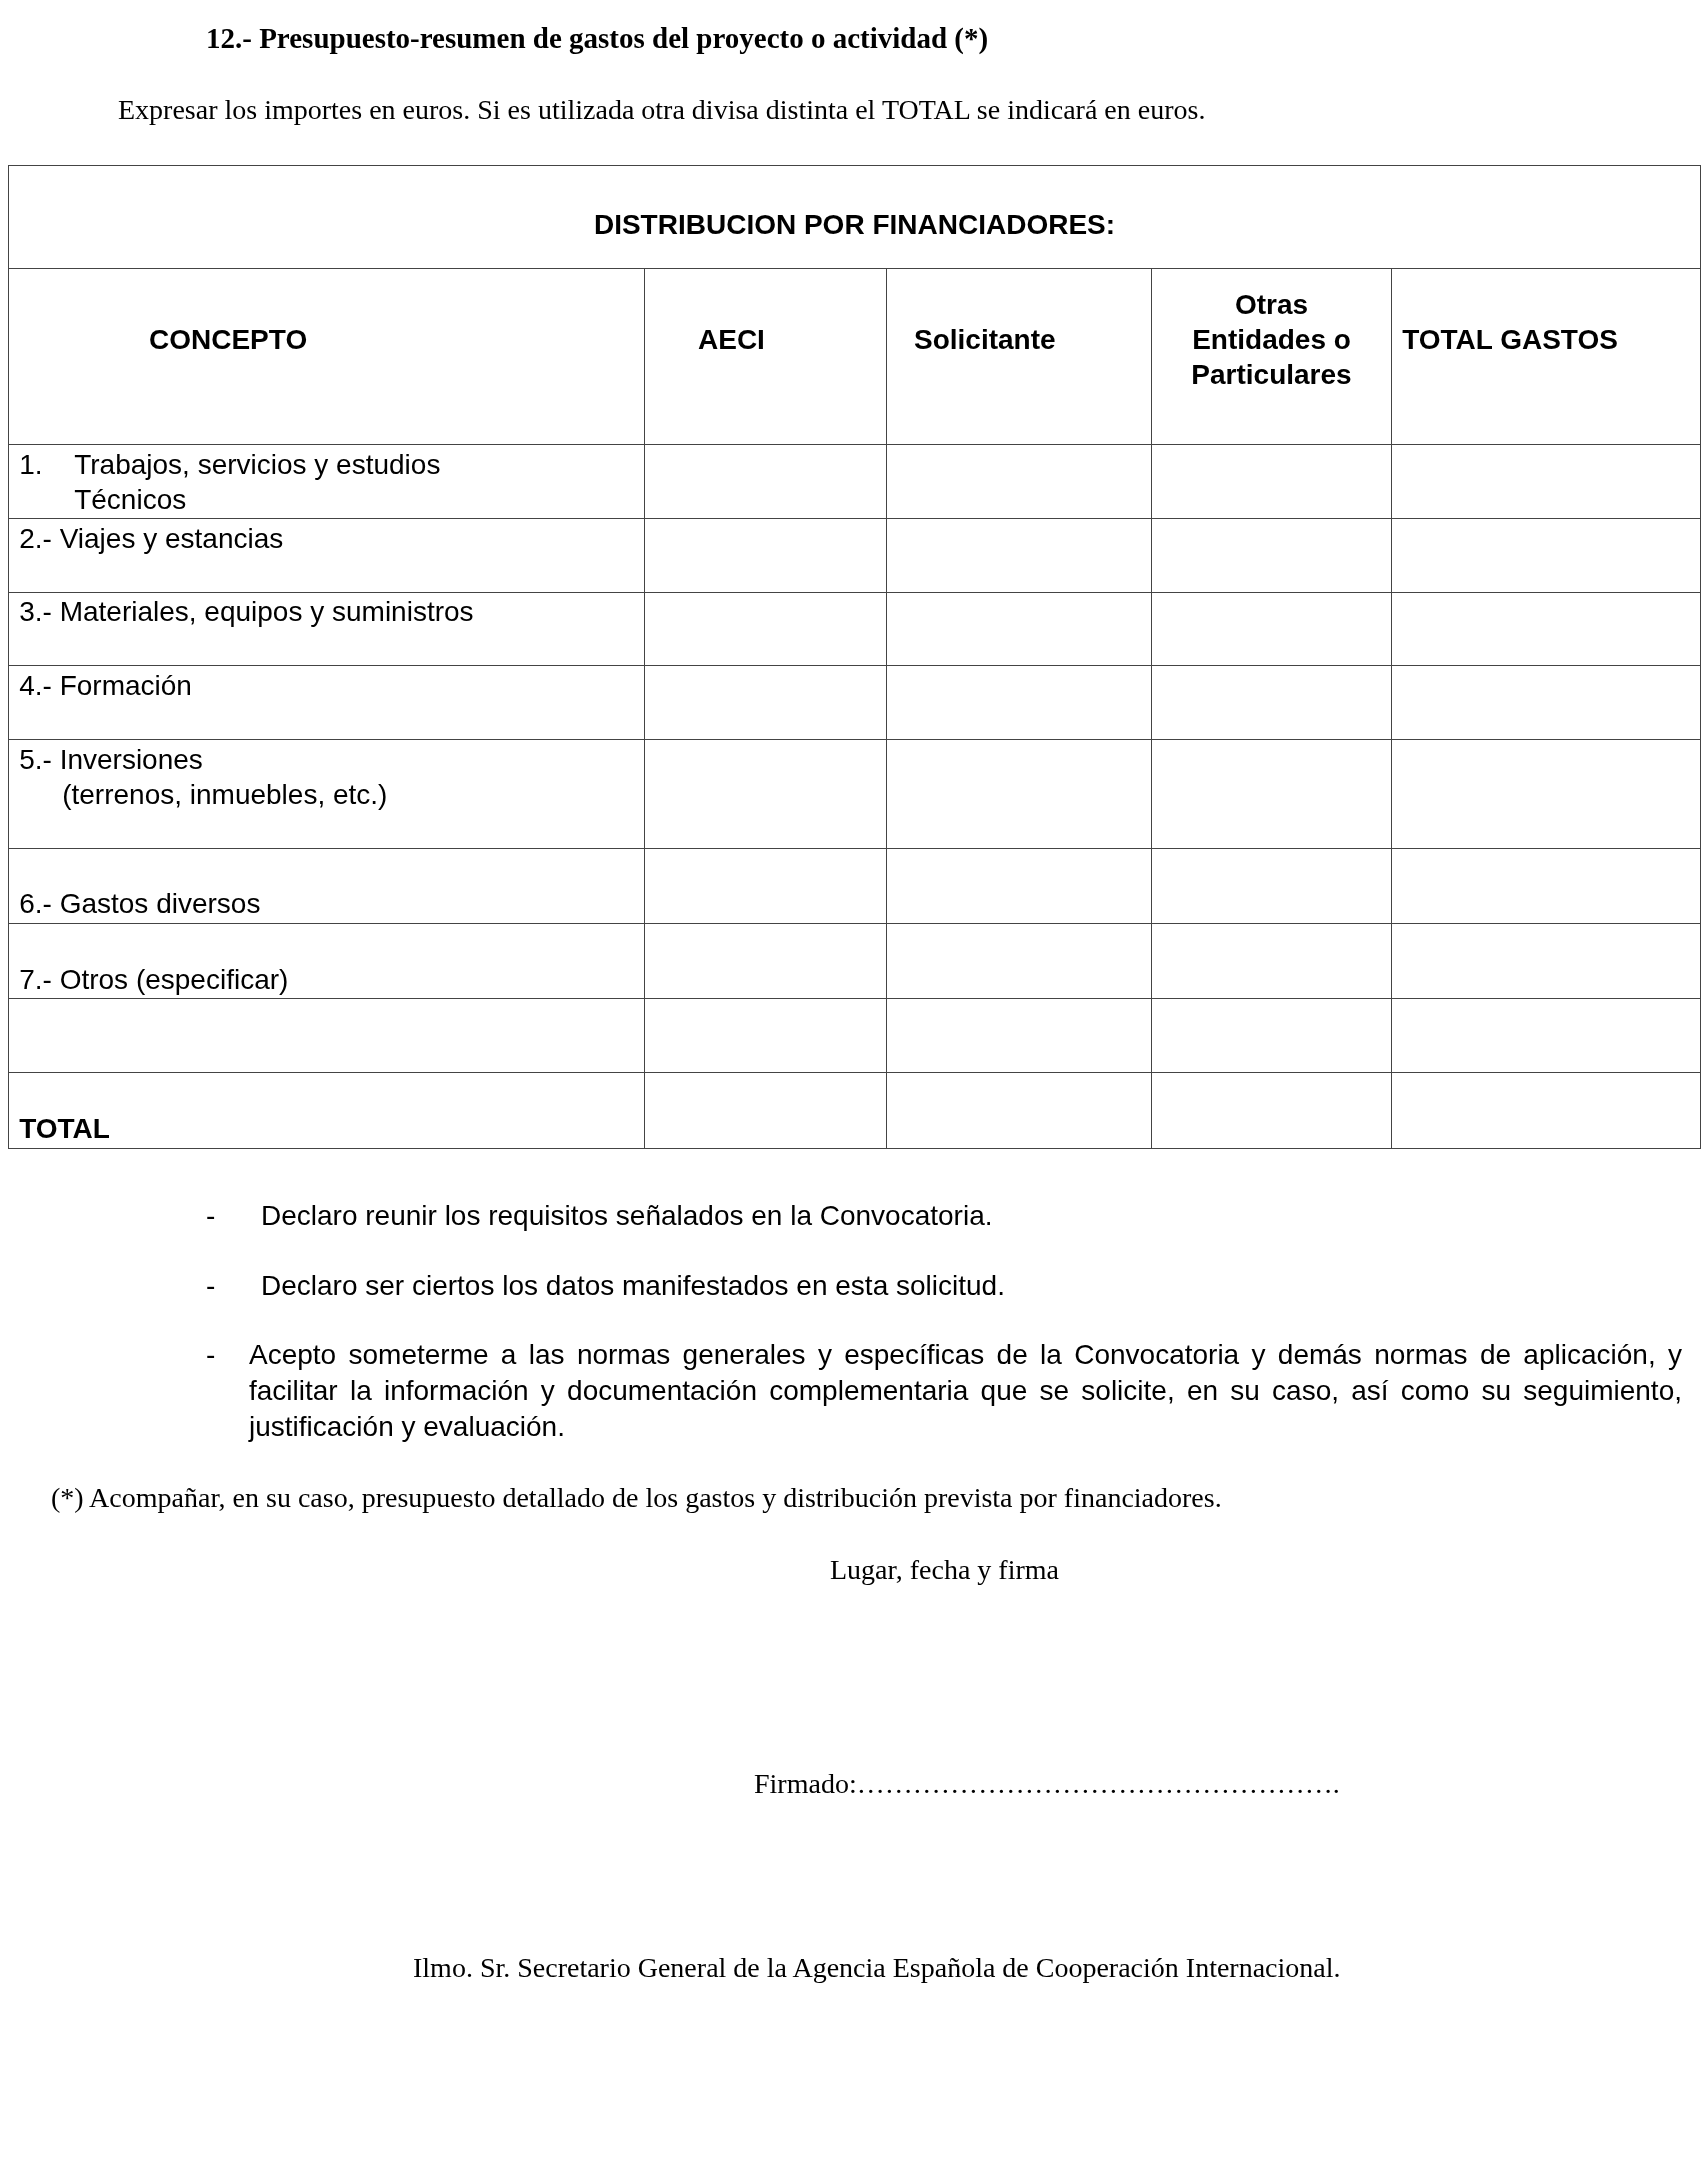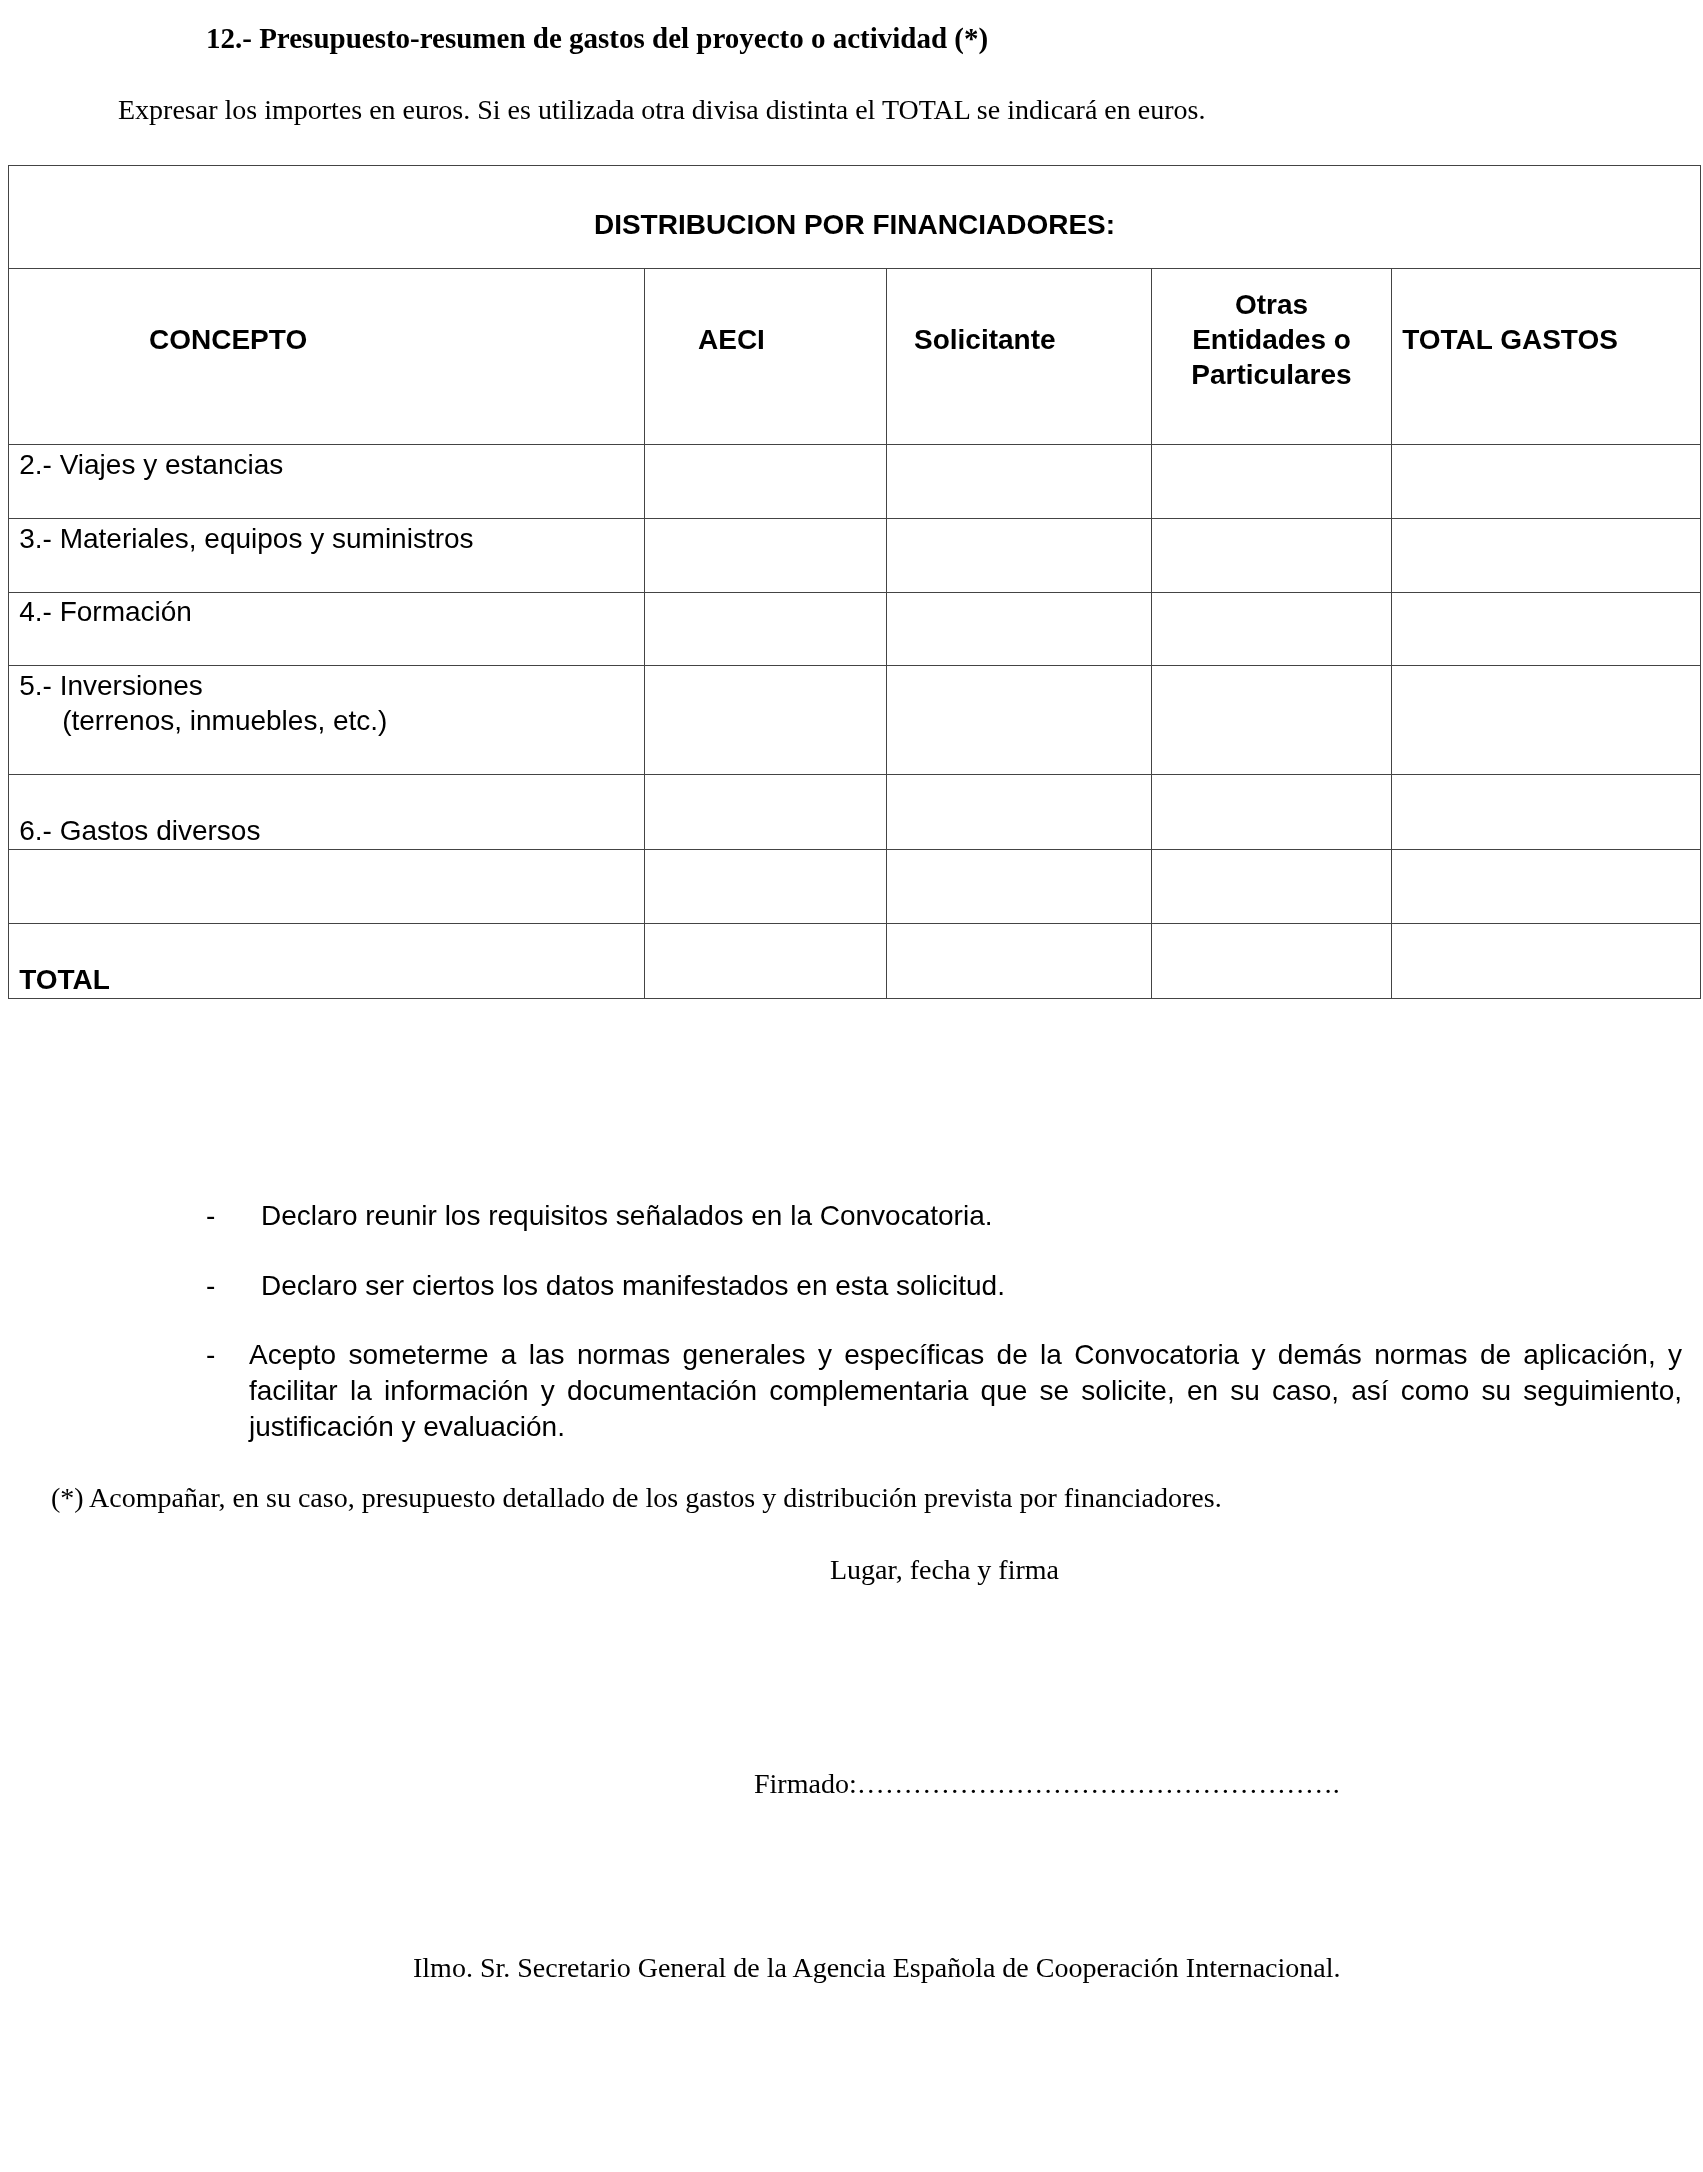--- a/index.html
+++ b/index.html
@@ -63,20 +63,30 @@
     <td class="colhead c-otras">
       <div>Otras</div>
       <div>Entidades o</div>
       <div>Particulares</div>
     </td>
     <td class="colhead c-total">TOTAL GASTOS</td>
   </tr>
 
   <tr class="row">
     <td class="concept">
+      <div><span class="num1">1.</span><span>Trabajos, servicios y estudios</span></div>
+      <div class="indent">Técnicos</div>
+    </td>
+    <td></td>
+    <td></td>
+    <td></td>
+    <td></td>
+  </tr>
+  <tr class="row">
+    <td class="concept">
           <div>2.- Viajes y estancias</div>
         </td>
     <td></td>
     <td></td>
     <td></td>
     <td></td>
   </tr>
   <tr class="row">
     <td class="concept">
           <div>3.- Materiales, equipos y suministros</div>
@@ -108,20 +118,29 @@
   <tr class="row">
     <td class="concept bottom">
           <div>6.- Gastos diversos</div>
         </td>
     <td></td>
     <td></td>
     <td></td>
     <td></td>
   </tr>
   <tr class="row">
+    <td class="concept bottom">
+          <div>7.- Otros (especificar)</div>
+        </td>
+    <td></td>
+    <td></td>
+    <td></td>
+    <td></td>
+  </tr>
+  <tr class="row">
     <td class="concept"></td>
     <td></td>
     <td></td>
     <td></td>
     <td></td>
   </tr>
   <tr class="row">
     <td class="concept bottom">
           <div class="total-label">TOTAL</div>
         </td>

